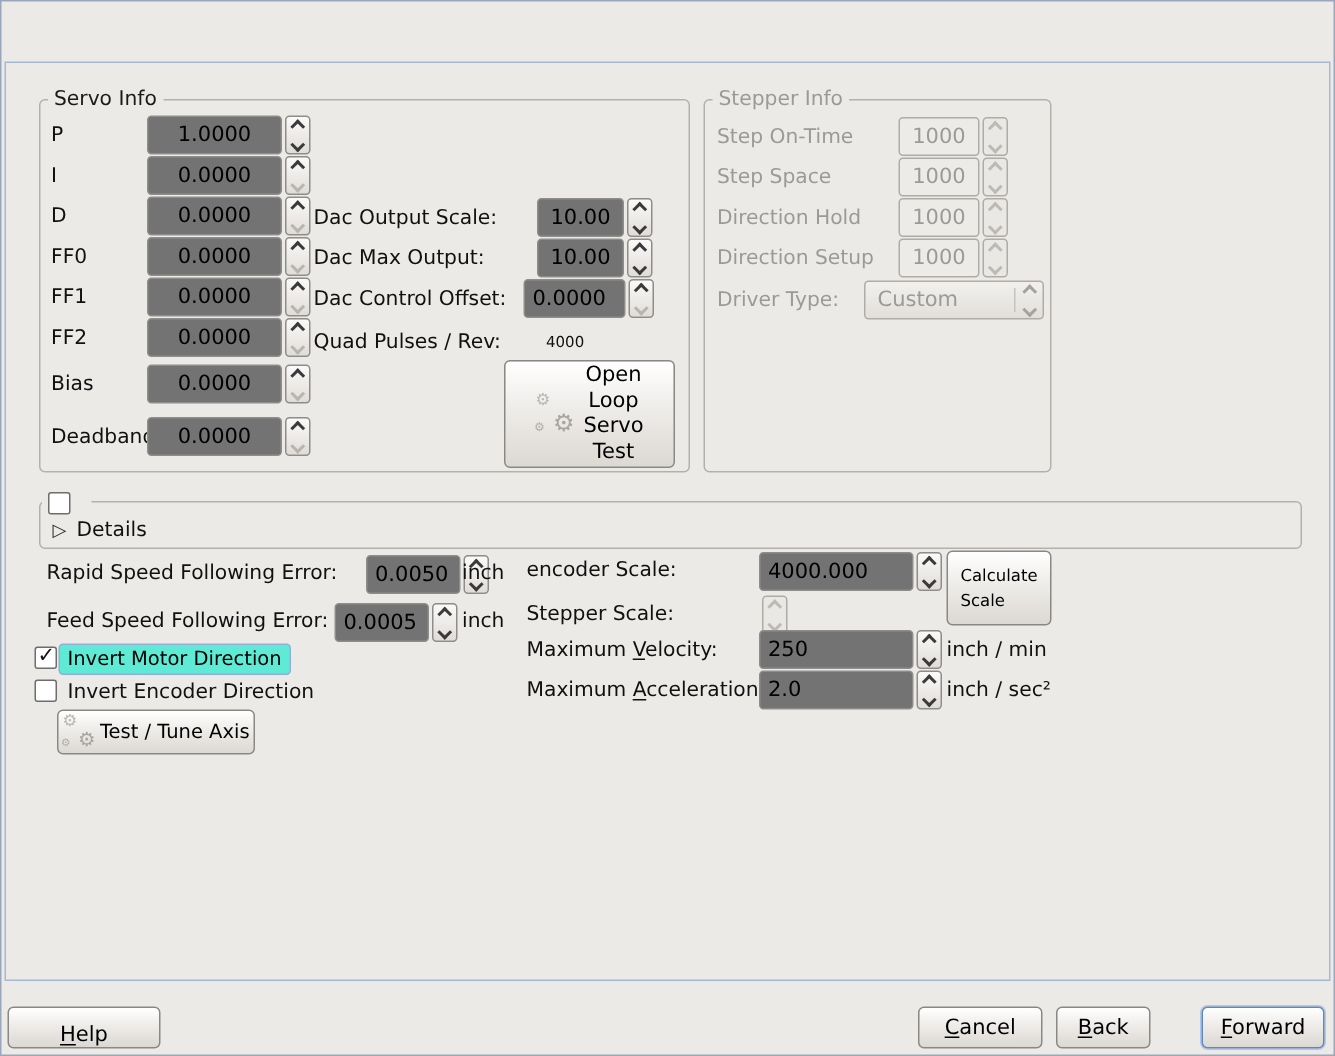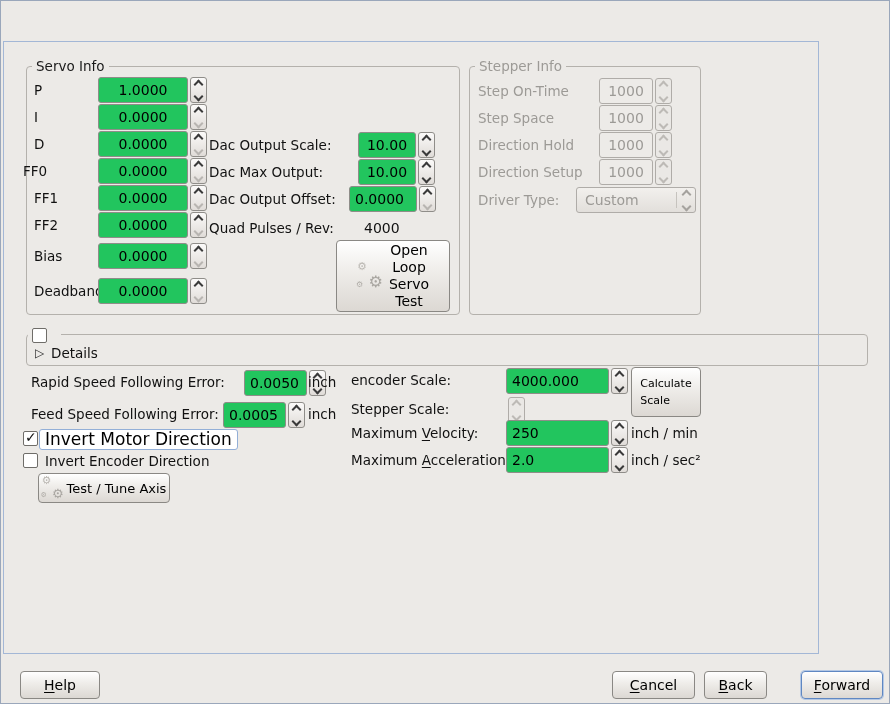--- a/index.html
+++ b/index.html
@@ -1,32 +1,32 @@
 <!DOCTYPE html>
 <html><head>
 <meta charset="utf-8">
 <style>
   html,body{margin:0;padding:0;background:#D8D5D1;}
   body{font-family:"DejaVu Sans","Liberation Sans",sans-serif;}
   .window{position:relative;width:890px;height:704px;box-sizing:border-box;
     background:#ECEAE7;border:1px solid #9AA7BB;overflow:hidden;}
   .titlebar{position:absolute;left:2px;top:2px;width:884px;height:38px;background:#86A9DB;
     color:#FFFFFF;font-size:21px;font-weight:bold;line-height:38px;padding-left:10px;box-sizing:border-box;}
-  .panel{position:absolute;left:2px;top:40px;width:816px;height:613px;border:1px solid #A3B7D6;box-sizing:border-box;}
+  .panel{position:absolute;left:2px;top:40px;width:884px;height:613px;border:1px solid #A3B7D6;box-sizing:border-box;}
 
   .group{position:absolute;border:1px solid #B4B1AC;border-radius:4px;}
   .group-label{position:absolute;background:#ECEAE7;padding:0 4px;font-size:13.5px;line-height:16px;color:#1a1a1a;white-space:nowrap;z-index:2;}
   .group-label.dis{color:#9C9A96;}
 
   .lbl{position:absolute;font-size:13.5px;line-height:17px;color:#111;white-space:nowrap;}
   .lbl.dis{color:#9C9A96;}
-  .val{position:absolute;font-size:14px;line-height:17px;color:#111;white-space:nowrap;}
+  .val{position:absolute;font-size:10px;line-height:17px;color:#111;white-space:nowrap;}
 
   .spin{position:absolute;display:flex;height:26px;}
-  .entry{display:block;background:#22c55e;border:1px solid #8F8D89;border-radius:3px;
+  .entry{display:block;background:#737373;border:1px solid #8F8D89;border-radius:3px;
     font-size:14px;line-height:24px;padding:0 5px;box-sizing:border-box;color:#000;white-space:nowrap;overflow:hidden;}
   .center{text-align:center;}
   .btns{display:flex;flex-direction:column;align-items:center;justify-content:center;gap:5px;width:17px;
     margin-left:2px;border:1px solid #8F8D89;border-radius:3px;
     background:linear-gradient(180deg,#FBFAF9,#E0DCD8);box-sizing:border-box;}
   i.cu,i.cd{display:block;width:5px;height:5px;border-style:solid;border-color:#3A3A3A;border-width:2px 0 0 2px;}
   .cu{transform:rotate(45deg);margin-top:1px;}
   .cd{transform:rotate(225deg);margin-bottom:1px;}
   i.dim{border-color:#B8B5B1;}
   .spin.dis .entry{background:#EDEBE8;border-color:#AFACA8;color:#9C9A96;}
@@ -37,22 +37,22 @@
     border:1px solid #8A8884;border-radius:4px;
     background:linear-gradient(180deg,#FFFFFF,#F0EEEB 40%,#DCD8D3);
     font-size:14px;color:#000;box-sizing:border-box;cursor:default;}
   .btn .multi{white-space:pre-line;text-align:center;line-height:17px;font-size:14px;}
   .btn u, u{text-decoration:underline;text-underline-offset:2px;}
   .focus{border-color:#5F87C2;box-shadow:0 0 0 1px #B3C7E4;}
 
   .checkbox{position:absolute;width:15px;height:15px;background:#FFFFFF;border:1px solid #6F6D69;border-radius:2px;box-sizing:border-box;}
   .checkbox.checked::after{content:"✓";position:absolute;left:1px;top:-3px;font-size:14px;font-weight:bold;color:#111;}
 
-  .hl{position:absolute;background:#ffffff;border:1px solid #93AFD7;border-radius:3px;
-    font-size:17px;line-height:19px;padding:0 5px;color:#000;white-space:nowrap;box-sizing:border-box;}
+  .hl{position:absolute;background:#5eead4;border:1px solid #93AFD7;border-radius:3px;
+    font-size:13px;line-height:19px;padding:0 5px;color:#000;white-space:nowrap;box-sizing:border-box;}
 
   .combo{position:absolute;display:flex;align-items:center;height:26px;border:1px solid #AFACA8;border-radius:3px;
     background:linear-gradient(180deg,#F2F0ED,#E2DFDB);box-sizing:border-box;}
   .combo-text{flex:1;padding-left:8px;font-size:14px;color:#9C9A96;}
   .combo-sep{width:1px;align-self:stretch;margin:4px 0;background:#C6C3BE;}
   .combo-arr{display:flex;flex-direction:column;gap:5px;width:18px;align-items:center;justify-content:center;}
   .combo-arr i{border-color:#A5A29E;}
 
   .gears{position:relative;width:26px;height:26px;flex:0 0 auto;}
   .gears .g1{position:absolute;right:0;bottom:-2px;font-size:16px;color:#A9A6A1;}
@@ -92,21 +92,21 @@
 
     <span class="lbl" style="left:30px;top:94px;">D</span>
     <span class="spin" style="left:94px;top:89px;">
       <span class="entry center" style="width:90px;">0.0000</span>
       <span class="btns">
           <i class="cu"></i>
           <i class="cd dim"></i>
         </span>
     </span>
 
-    <span class="lbl" style="left:19px;top:121px;">FF0</span>
+    <span class="lbl" style="left:30px;top:121px;">FF0</span>
     <span class="spin" style="left:94px;top:116px;">
       <span class="entry center" style="width:90px;">0.0000</span>
       <span class="btns">
           <i class="cu"></i>
           <i class="cd dim"></i>
         </span>
     </span>
 
     <span class="lbl" style="left:30px;top:148px;">FF1</span>
     <span class="spin" style="left:94px;top:143px;">
@@ -155,21 +155,21 @@
 
     <span class="lbl" style="left:205px;top:122px;">Dac Max Output:</span>
     <span class="spin" style="left:354px;top:117px;">
       <span class="entry center" style="width:58px;">10.00</span>
       <span class="btns">
           <i class="cu"></i>
           <i class="cd"></i>
         </span>
     </span>
 
-    <span class="lbl" style="left:205px;top:149px;">Dac Output Offset:</span>
+    <span class="lbl" style="left:205px;top:149px;">Dac Control Offset:</span>
     <span class="spin" style="left:345px;top:144px;">
       <span class="entry" style="width:68px;">0.0000</span>
       <span class="btns">
           <i class="cu"></i>
           <i class="cd dim"></i>
         </span>
     </span>
 
     <span class="lbl" style="left:205px;top:178px;">Quad Pulses / Rev:</span>
     <span class="val" style="left:360px;top:178px;">4000</span>
@@ -313,21 +313,21 @@
       <span class="entry" style="width:103px;">2.0</span>
       <span class="btns">
           <i class="cu"></i>
           <i class="cd"></i>
         </span>
     </span>
     <span class="lbl" style="left:627px;top:410px;">inch / sec²</span>
 
   </div>
 
-  <div class="btn" style="left:19px;top:670px;width:80px;height:28px;">
+  <div class="btn" style="left:4px;top:670px;width:102px;height:28px;align-items:flex-end;">
     <span><u>H</u><span>elp</span></span>
   </div>
   <div class="btn" style="left:611px;top:670px;width:83px;height:28px;">
     <span><u>C</u><span>ancel</span></span>
   </div>
   <div class="btn" style="left:703px;top:670px;width:63px;height:28px;">
     <span><u>B</u><span>ack</span></span>
   </div>
   <div class="btn focus" style="left:800px;top:670px;width:82px;height:28px;">
     <span><u>F</u><span>orward</span></span>

